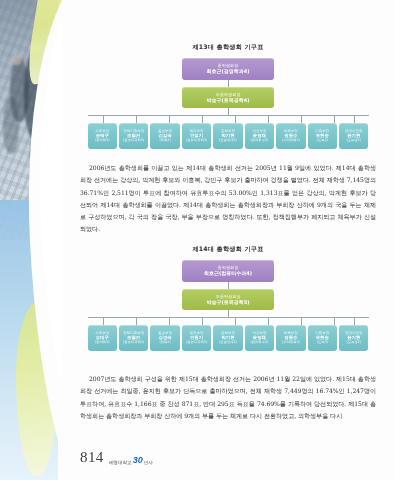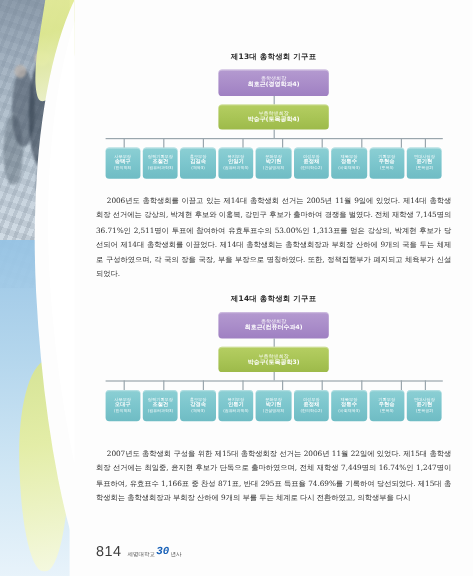--- a/index.html
+++ b/index.html
@@ -190,31 +190,31 @@
 
   
   .footer{
     position:absolute;left:0;bottom:14px;
     width:332px;
     display:flex;align-items:flex-end;gap:5px;
     padding-left:18px;
     box-sizing:border-box;
   }
   .pagenum{
-    font-family:Liberation Sans, sans-serif;
-    font-size:12px;color:#3d3d3d;letter-spacing:.4px;
+    font-family:Liberation Serif, serif;
+    font-size:15px;color:#3d3d3d;letter-spacing:.4px;
   }
   .footer-brand{
     display:flex;align-items:flex-end;gap:1px;
     padding-bottom:1px;
   }
   .fb-txt{font-size:4.6px;color:#4a4a4a;font-family:"DejaVu Sans",sans-serif;}
   .fb-num{
     font-size:9px;color:#1a62b8;font-weight:bold;font-style:italic;
-    font-family:Liberation Mono, monospace;line-height:.85;
+    font-family:Liberation Sans, sans-serif;line-height:.85;
   }
 </style>
 </head>
 <body>
 
 <div class="page">
 
   <div class="left-band">
     <div class="band-photo">
       <div class="fig c"></div>

